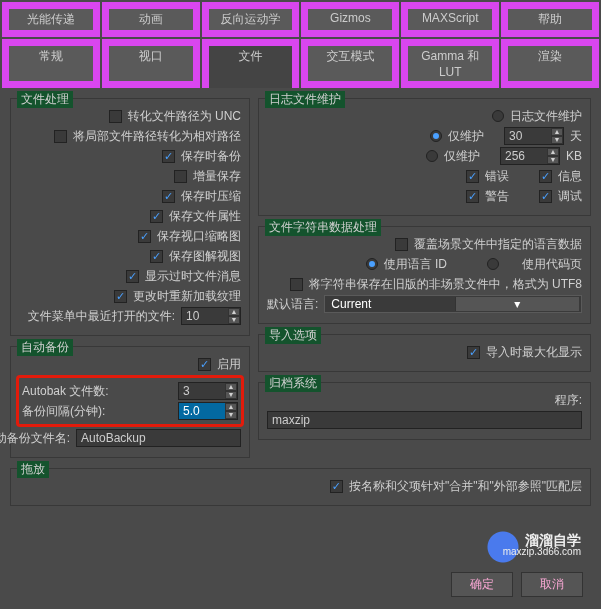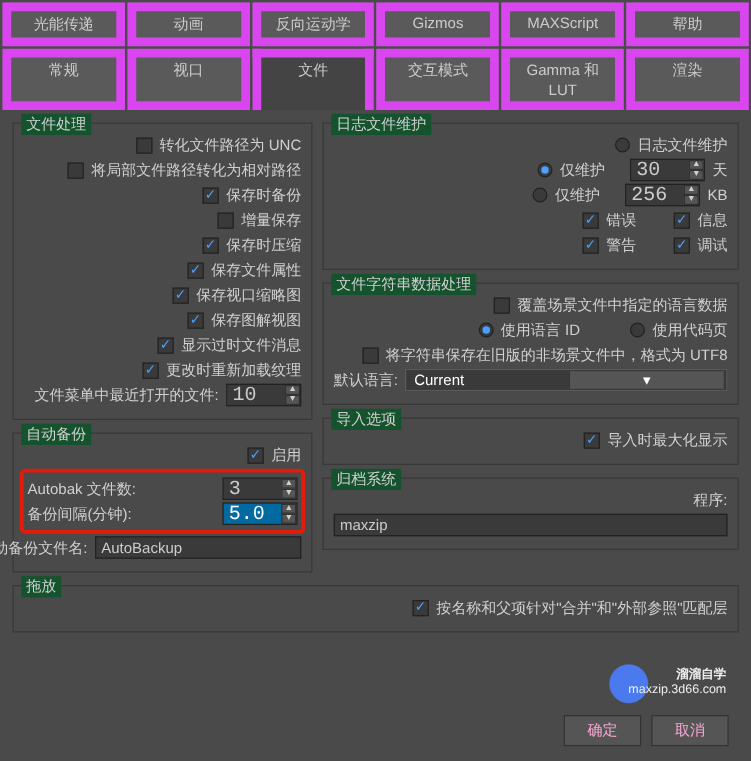--- a/index.html
+++ b/index.html
@@ -92,23 +92,22 @@
     background: #3a3a3a;
     border: 1px solid #222;
     height: 18px;
   }
   .spinner input {
     background: #3a3a3a;
     border: none;
     color: #ccc;
     width: 46px;
     padding: 0 4px;
-    font-size: 16px;
+    font-size: 12px;
     height: 16px;
-    font-family: Liberation Mono, monospace;
   }
   .spinner input.sel { background: #0369a1; color: #fff; }
   .spin-btns { display: flex; flex-direction: column; }
   .spin-btn {
     width: 12px; height: 8px;
     background: #555;
     border: 1px solid #333;
     font-size: 7px;
     line-height: 6px;
     text-align: center;
@@ -159,21 +158,21 @@
     right: 14px; bottom: 44px;
     width: 104px; height: 38px;
     opacity: 0.9;
     background: radial-gradient(circle at 20px 20px, #4a80ff 0 15px, transparent 16px);
     border-radius: 6px;
     display: flex; align-items: center; justify-content: flex-end;
     padding-right: 6px;
     color: #fff;
   }
   .watermark .wm-txt { display:flex; flex-direction:column; align-items:flex-end; font-size:10px; line-height:12px;}
-  .watermark .wm-big { font-size: 10px; font-weight:bold;}
+  .watermark .wm-big { font-size: 14px; font-weight:bold;}
 </style>
 </head>
 <body>
 
 <div class="tabs-row">
   <div class="tab">光能传递</div>
   <div class="tab">动画</div>
   <div class="tab">反向运动学</div>
   <div class="tab">Gizmos</div>
   <div class="tab">MAXScript</div>
@@ -341,21 +340,21 @@
       <div class="group-title">文件字符串数据处理</div>
       <div class="row">
         <span class="chk"></span>
         <span class="label">覆盖场景文件中指定的语言数据</span>
       </div>
       <div class="row indent" style="gap:40px">
         <span style="display:flex;gap:6px;align-items:center">
             <span class="radio checked"></span>
             <span>使用语言 ID</span>
           </span>
-        <span style="display:flex;gap:6px;align-items:center">
+        <span style="display:flex;gap:23px;align-items:center">
             <span class="radio"></span>
             <span>使用代码页</span>
           </span>
       </div>
       <div class="row">
         <span class="chk"></span>
         <span class="label">将字符串保存在旧版的非场景文件中，格式为 UTF8</span>
       </div>
       <div class="row">
         <span class="label">默认语言:</span>

